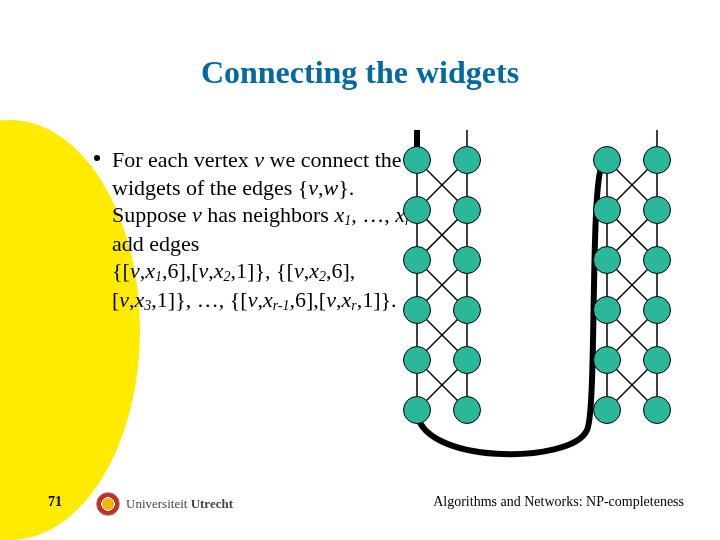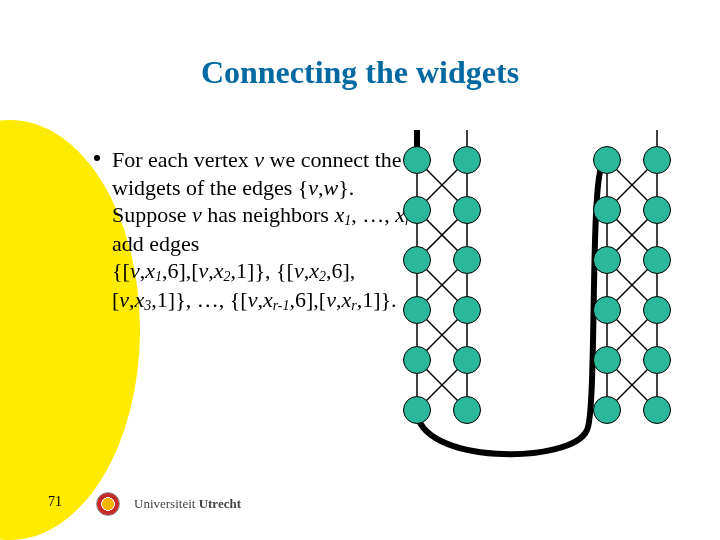--- a/index.html
+++ b/index.html
@@ -75,40 +75,41 @@
     bottom: 30px;
     left: 0;
     width: 720px;
     height: 30px;
   }
   .pagenum {
     position: absolute;
     left: 48px;
     bottom: 0;
     font-size: 14px;
+    font-weight: bold;
   }
   .logo {
     position: absolute;
     left: 96px;
     bottom: -6px;
   }
   .logo-seal {
     display: inline-block;
     width: 24px;
     height: 24px;
     border-radius: 50%;
     background: radial-gradient(circle at 50% 50%, #f7b500 0 38%, #fff 38% 44%, #c52b2b 44% 100%);
     border: 1px solid #999;
     vertical-align: middle;
   }
   .logo-text {
     font-family: Georgia, serif;
     font-size: 13px;
     color: #444;
-    margin-left: 10px;
+    margin-left: 2px;
     vertical-align: middle;
   }
   .footer-right {
     position: absolute;
     right: 36px;
     bottom: 0;
     font-size: 14px;
   }
 </style>
 </head>
@@ -189,13 +190,14 @@
 
 <div class="footer">
   <span class="pagenum">71</span>
   <span class="logo">
     <span class="logo-seal"></span>
     <span class="logo-text">
       <span>Universiteit</span>
       <b>Utrecht</b>
     </span>
   </span>
+  <span class="footer-right">Algorithms and Networks: NP-completeness</span>
 </div>
 
 </body></html>

